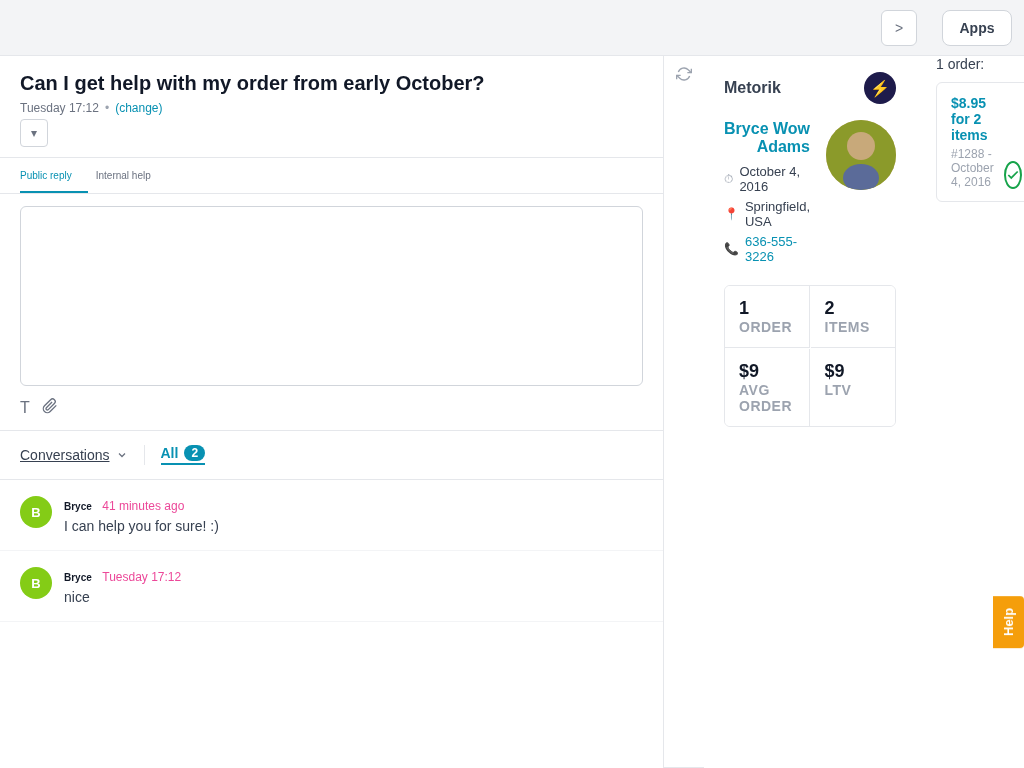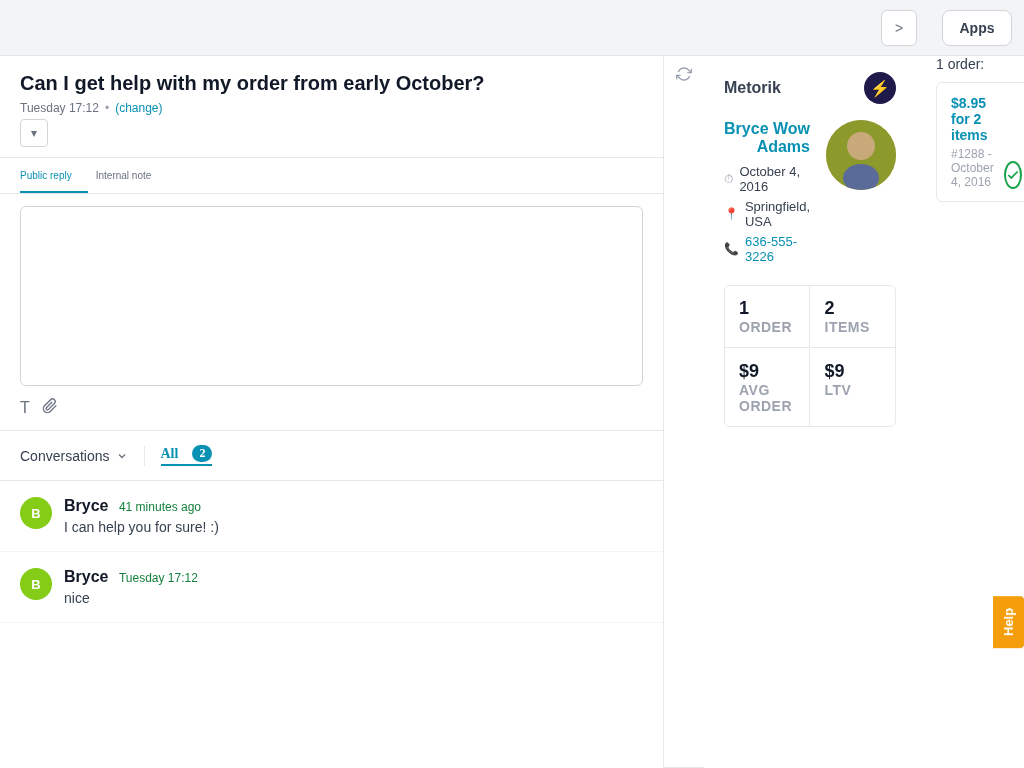--- a/index.html
+++ b/index.html
@@ -88,51 +88,51 @@
     
     .conversations-section {
       border-top: 1px solid #e5e7eb; flex: 1; overflow-y: auto;
     }
     .conversations-header {
       display: flex; align-items: center; padding: 14px 20px; gap: 16px;
       border-bottom: 1px solid #e5e7eb;
     }
     .conversations-dropdown {
       display: flex; align-items: center; gap: 6px; cursor: pointer;
-      font-size: 14px; color: #374151; font-weight: 500;
+      font-size: 14px; color: #374151; font-weight: 500; text-decoration: underline;
     }
     .conversations-dropdown svg { color: #6b7280; }
     .divider-v { width: 1px; height: 20px; background: #e5e7eb; }
     .all-tab {
-      display: flex; align-items: center; gap: 14px; cursor: pointer;
+      display: flex; align-items: center; gap: 6px; cursor: pointer;
       font-size: 14px; color: #0891b2; font-weight: 600;
-      border-bottom: 2px solid #0891b2; padding-bottom: 2px; font-family: Liberation Serif, serif;
+      border-bottom: 2px solid #0891b2; padding-bottom: 2px;
     }
     .badge {
       background: #0891b2; color: white; border-radius: 10px;
       padding: 1px 7px; font-size: 12px; font-weight: 600;
     }
 
     
     .message-item {
       padding: 16px 20px; border-bottom: 1px solid #f3f4f6;
       display: flex; gap: 12px; align-items: flex-start;
     }
     .avatar {
       width: 32px; height: 32px; border-radius: 50%; background: #84cc16;
       flex-shrink: 0; display: flex; align-items: center; justify-content: center;
       color: white; font-weight: 600; font-size: 13px;
     }
     .message-content {}
     .message-author {
-      font-size: 16px; font-weight: 600; color: #111827;
+      font-size: 10px; font-weight: 600; color: #111827;
       display: inline; margin-right: 6px;
     }
     .message-time {
-      font-size: 12px; color: #15803d;
+      font-size: 12px; color: #ec4899;
     }
     .message-text {
       font-size: 14px; color: #374151; margin-top: 4px;
     }
 
     
     .right-panel {
       width: 360px; background: white; display: flex; 
       overflow-y: auto;
     }
@@ -255,21 +255,21 @@
           <span>▾</span>
         </div>
       </div>
     </div>
 
     <div class="reply-tabs">
       <div class="reply-tab active">
         <span>Public reply</span>
       </div>
       <div class="reply-tab">
-        <span>Internal note</span>
+        <span>Internal help</span>
       </div>
     </div>
 
     <div class="reply-area">
       <textarea class="reply-textarea" style=""></textarea>
       <div class="reply-toolbar">
         <span class="toolbar-icon">T</span>
         <span class="toolbar-icon">
           <svg width="16" height="16" viewBox="0 0 24 24" fill="none" stroke="#6b7280" stroke-width="2">
             <path d="M21.44 11.05l-9.19 9.19a6 6 0 0 1-8.49-8.49l9.19-9.19a4 4 0 0 1 5.66 5.66l-9.2 9.19a2 2 0 0 1-2.83-2.83l8.49-8.48"></path>

